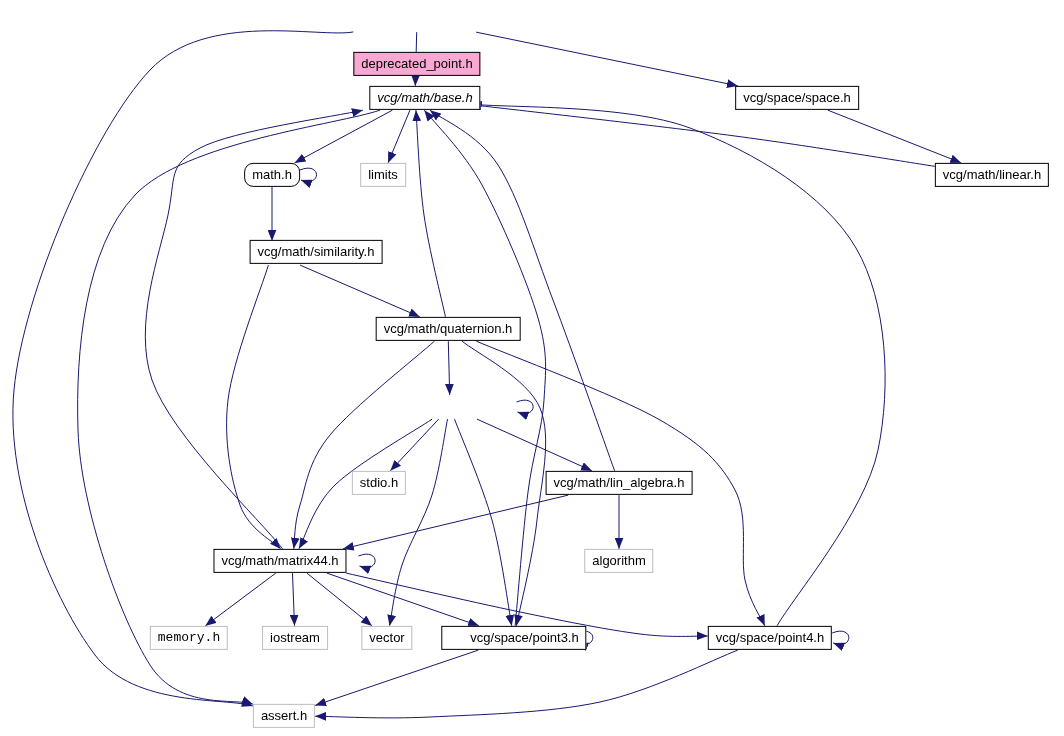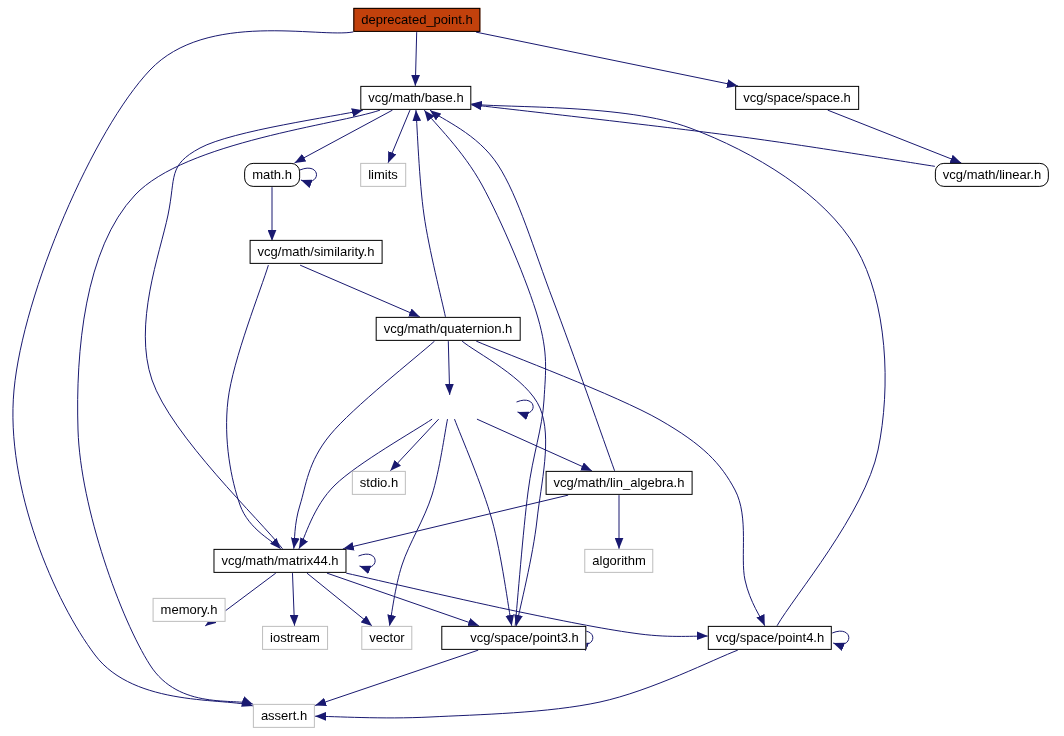--- a/index.html
+++ b/index.html
@@ -17,21 +17,21 @@
     transform:translate(-50%,-50%);
     background:#ffffff;
     border:1px solid #000000;
     padding:3px 7px;
     font-size:13px;
     line-height:1.25;
     white-space:nowrap;
     color:#000000;
     pointer-events:auto;
   }
-  .node.root{background:#c2410c;}
+  .node.root{background:#f9a8d4;margin-top:44px;}
   .node.system{border-color:#bdbdbd;}
   .node.linked{cursor:pointer;}
   .edge{fill:none;stroke-width:1;}
 </style>
 </head>
 <body>
 
 <div id="graph">
   <svg id="edges" width="1064" height="736">
       <defs>
@@ -74,31 +74,31 @@
       <path d="M 282.621546961326,548.875 C 260.85128913443833,520.7291666666666 171.103591160221,435.6458333333333 152,380 C 132.896408839779,324.3541666666667 160,253.66666666666666 168,215 C 176,176.33333333333334 167.52291666666667,165.47916666666666 200,148 C 232.47708333333333,130.52083333333334 335.71875,116.4375 362.8625,110.125" class="edge" stroke="#191970" marker-end="url(#arrow)"></path>
       <path d="M 576.203125,633 C 598.203125,624 598.203125,651 577.203125,643" class="edge" stroke="#191970" marker-end="url(#arrow)"></path>
       <path d="M 515.1626712328767,625.875 C 517.3022260273973,603.5625 523.1937785388128,529.6458333333334 528,492 C 532.8062214611872,454.3541666666667 542.3333333333334,429 544,400 C 545.6666666666666,371 548.3333333333334,353.8333333333333 538,318 C 527.6666666666666,282.1666666666667 500.94372605363986,219.64583333333334 482,185 C 463.05627394636014,150.35416666666666 433.9480363984674,122.60416666666667 424.33764367816093,110.125" class="edge" stroke="#191970" marker-end="url(#arrow)"></path>
       <path d="M 478.24679487179486,650.125 L 315.125,705.4445652173913" class="edge" stroke="#191970" marker-end="url(#arrow)"></path>
       <path d="M 832.203125,633 C 854.203125,624 854.203125,651 833.203125,643" class="edge" stroke="#191970" marker-end="url(#arrow)"></path>
       <path d="M 776.9654255319149,625.875 C 793.8045212765958,596.5625 864.8275709219859,512.9791666666666 878,450 C 891.1724290780141,387.0208333333333 887.3333333333334,301.6666666666667 856,248 C 824.6666666666666,194.33333333333334 754.2174479166666,151.98735795454544 690,128 C 625.7825520833334,104.01264204545454 507.24609375,108.06321022727273 470.6953125,104.07585227272727" class="edge" stroke="#191970" marker-end="url(#arrow)"></path>
       <path d="M 737.79296875,650.125 C 714.8274739583334,658.7708333333334 651.298828125,690.8541666666666 600,702 C 548.701171875,713.1458333333334 477.4791666666667,714.6311358447489 430,717 C 382.5208333333333,719.3688641552511 334.2708333333333,716.3443207762557 315.125,716.2131849315068" class="edge" stroke="#191970" marker-end="url(#arrow)"></path>
     </svg>
   <div id="nodes">
       <div class="node root" style="left: 417px; top: 20px;"><span>deprecated_point.h</span></div>
-      <div class="node linked" style="left: 416px; top: 98px;"><span>vcg/math/base.h</span></div>
+      <div class="node linked" style="left: 425px; top: 98px; font-style: italic;"><span>vcg/math/base.h</span></div>
       <div class="node linked" style="left: 797px; top: 98px;"><span>vcg/space/space.h</span></div>
-      <div class="node linked" style="left: 992px; top: 175px; border-radius: 9px;"><span>vcg/math/linear.h</span></div>
+      <div class="node linked" style="left: 992px; top: 175px;"><span>vcg/math/linear.h</span></div>
       <div class="node linked" style="left: 272px; top: 175px; border-radius: 9px;"><span>math.h</span></div>
       <div class="node system" style="left: 383px; top: 175px;"><span>limits</span></div>
       <div class="node linked" style="left: 272px; top: 252px; margin-left: 44px;"><span>vcg/math/similarity.h</span></div>
       <div class="node linked" style="left: 448px; top: 329px;"><span>vcg/math/quaternion.h</span></div>
       <div class="node system" style="left: 379px; top: 483px;"><span>stdio.h</span></div>
       <div class="node linked" style="left: 619px; top: 483px;"><span>vcg/math/lin_algebra.h</span></div>
       <div class="node system" style="left: 619px; top: 561px;"><span>algorithm</span></div>
       <div class="node linked" style="left: 280px; top: 561px;"><span>vcg/math/matrix44.h</span></div>
-      <div class="node system" style="left: 189px; top: 610px;"><span>memory.h</span></div>
+      <div class="node system" style="left: 189px; top: 638px; font-family: Liberation Mono, monospace;"><span>memory.h</span></div>
       <div class="node system" style="left: 295px; top: 638px;"><span>iostream</span></div>
       <div class="node system" style="left: 387px; top: 638px;"><span>vector</span></div>
       <div class="node linked" style="left: 514px; top: 638px; padding-left: 28px;"><span>vcg/space/point3.h</span></div>
       <div class="node linked" style="left: 770px; top: 638px;"><span>vcg/space/point4.h</span></div>
       <div class="node system" style="left: 284px; top: 716px;"><span>assert.h</span></div>
     </div>
 </div>
 
 </body></html>

